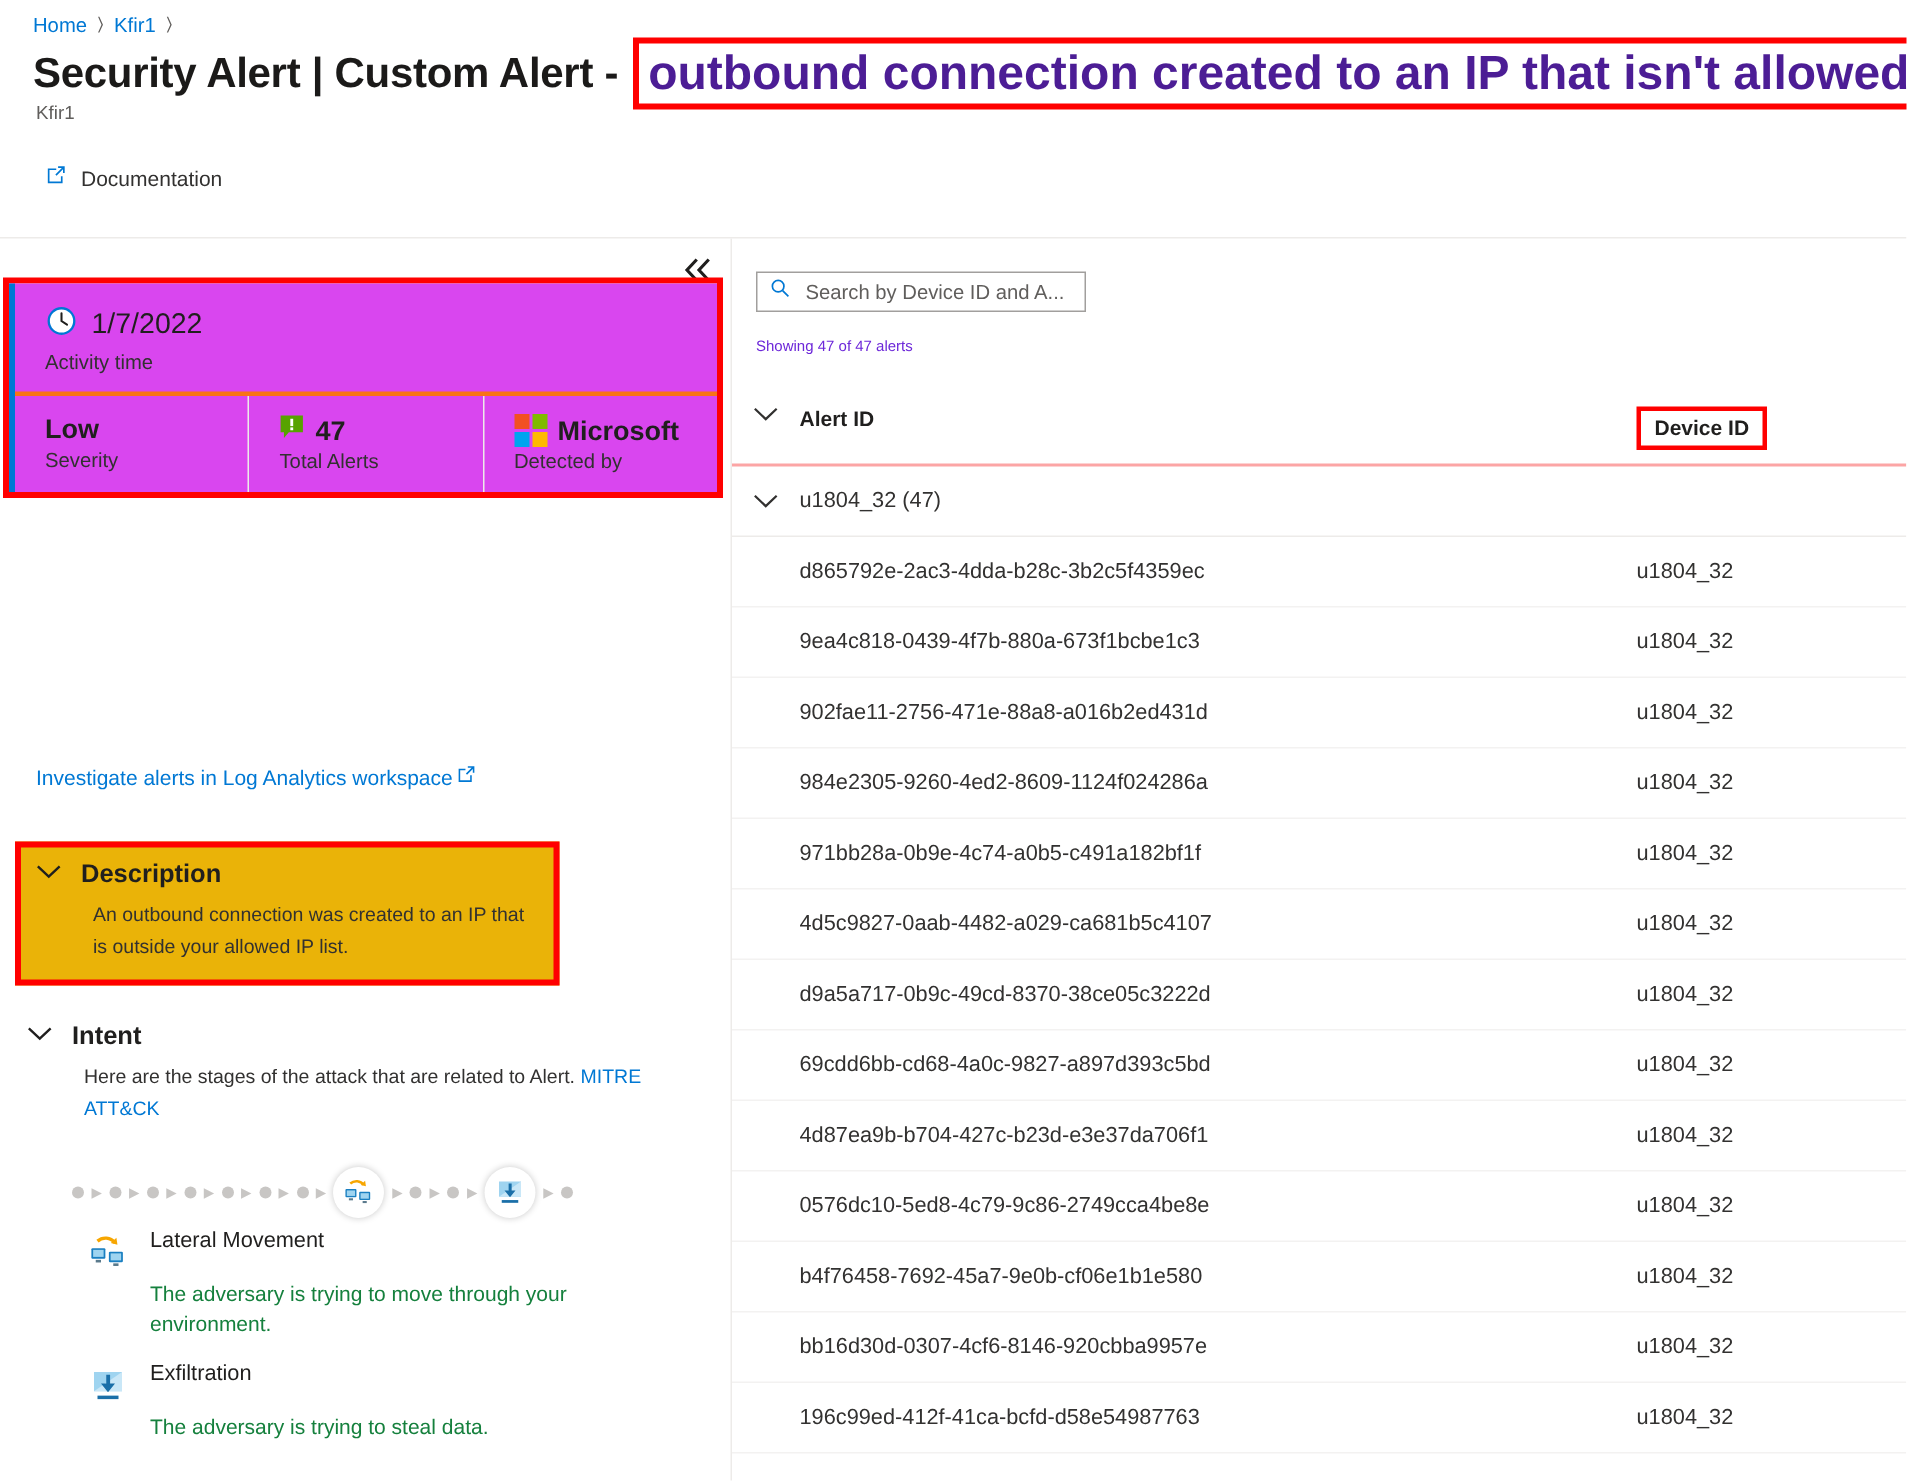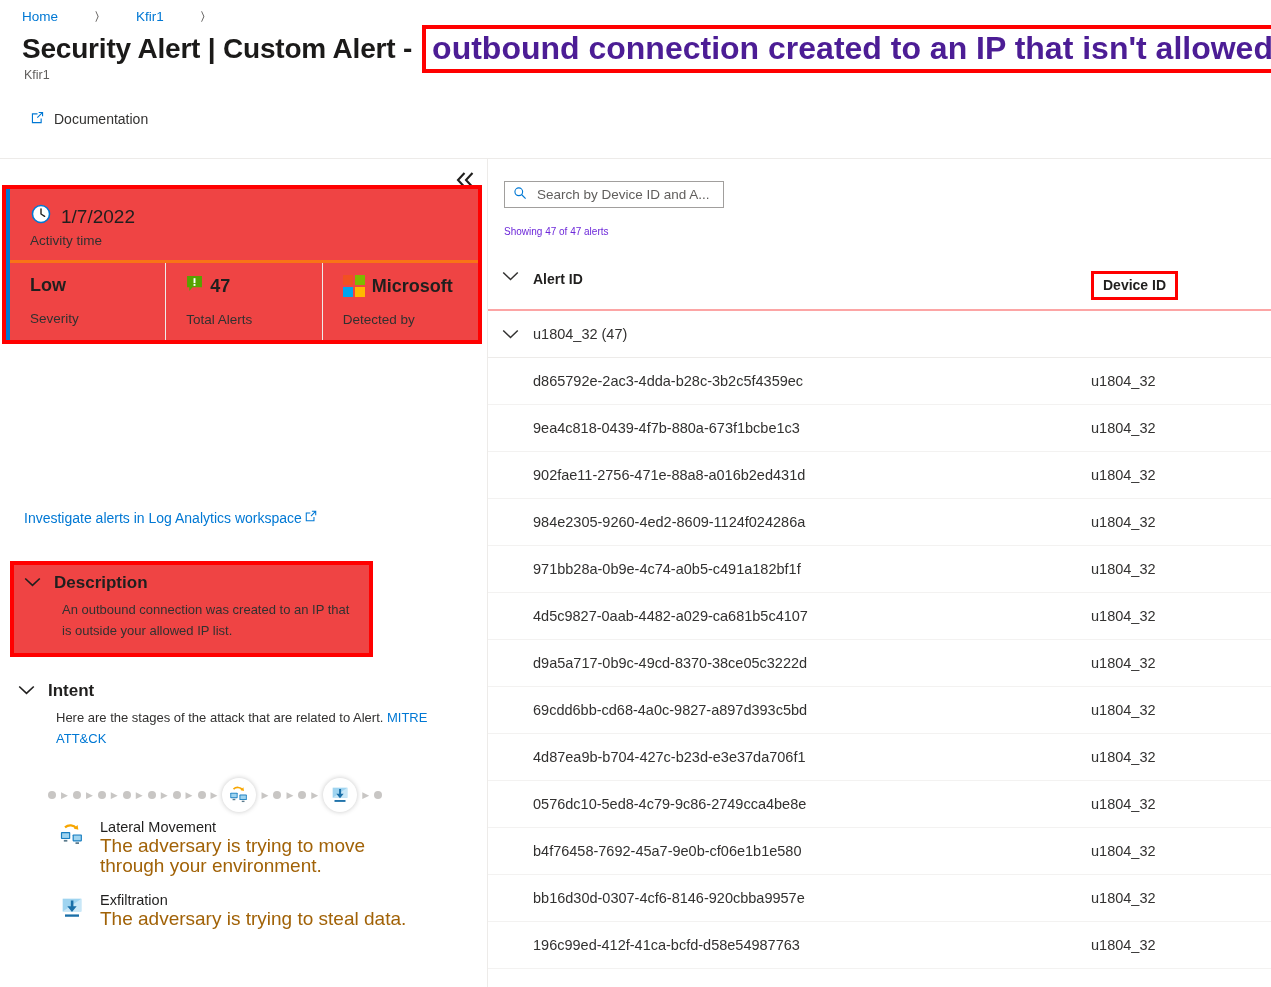--- a/index.html
+++ b/index.html
@@ -10,21 +10,20 @@
     font-family: "Liberation Sans", sans-serif;
     color: #323130;
     overflow: hidden;
   }
 
   
   .breadcrumb {
     display: flex; align-items: flex-start;
     padding: 9px 0 0 22px;
     font-size: 13.5px;
-    gap: 30px;
   }
   .crumb-link { color: #0078d4; cursor: pointer; }
   .crumb-sep { color: #605e5c; margin: 0 7px; font-size: 12px; }
 
   
   .title-row {
     display: flex; align-items: center;
     padding: 8px 0 0 22px;
     height: 42px;
   }
@@ -70,52 +69,52 @@
     display: flex; align-items: center; justify-content: center;
     cursor: pointer;
   }
 
   
   .card-outline {
     position: absolute; top: 26px; left: 2px;
     width: 480px; border: 4px solid #ff0000;
     background: #fff;
   }
-  .card-inner { display: flex; background: #ef4444; }
+  .card-inner { display: flex; background: #d946ef; }
   .card-accent { width: 4px; background: #0078d4; flex: none; }
   .card-body { flex: 1; }
   .card-top { padding: 14px 0 12px 20px; }
   .card-top-value {
     display: flex; align-items: center; gap: 9px;
     font-size: 19px; color: #201f1e;
   }
   .card-top-label { font-size: 13.5px; color: #323130; margin-top: 3px; }
   .card-cells { display: flex; border-top: 3px solid #f97316; }
   .card-cell { flex: 1; padding: 12px 0 13px 20px; }
   .card-cell + .card-cell { border-left: 1px solid #edebe9; }
   .cell-value {
     display: flex; align-items: center; gap: 7px;
     font-size: 18px; font-weight: 700; color: #201f1e;
   }
-  .cell-label { font-size: 13.5px; color: #323130; margin-top: 15px; }
+  .cell-label { font-size: 13.5px; color: #323130; margin-top: 2px; }
 
   .ms-logo { display: grid; grid-template-columns: 10px 10px; grid-template-rows: 10px 10px; gap: 2px; }
   .ms-logo i { display: block; width: 10px; height: 10px; }
 
   
   .la-link {
     position: absolute; top: 350px; left: 24px;
     font-size: 14px; color: #0078d4; cursor: pointer;
     display: flex; align-items: center; gap: 2px;
   }
 
   
   .desc-outline {
     position: absolute; top: 402px; left: 10px;
-    width: 363px; border: 4px solid #ff0000; background: #ef4444;
+    width: 363px; border: 4px solid #ff0000; background: #eab308;
     padding: 8px 10px 12px 10px;
   }
   .sec-head { display: flex; align-items: center; gap: 13px; }
   .sec-title { font-size: 17px; font-weight: 600; color: #201f1e; }
   .sec-body {
     font-size: 13px; line-height: 21px; color: #323130;
     margin: 6px 0 0 38px; max-width: 380px;
   }
   .intent-sec { position: absolute; top: 522px; left: 18px; width: 450px; }
   .inline-link { color: #0078d4; cursor: pointer; }
@@ -132,22 +131,22 @@
     box-shadow: 0 0 5px rgba(0,0,0,0.22);
     display: flex; align-items: center; justify-content: center; flex: none;
   }
 
   
   .stages { position: absolute; top: 660px; left: 58px; width: 400px; }
   .stage-item { display: flex; gap: 12px; margin-bottom: 16px; }
   .stage-ico { width: 30px; flex: none; padding-top: 2px; }
   .stage-name { font-size: 14.5px; color: #201f1e; }
   .stage-desc {
-    font-size: 19px; line-height: 20px; color: #a16207;
-    margin-top: 1px; max-width: 310px;
+    font-size: 14px; line-height: 20px; color: #15803d;
+    margin-top: 17px; max-width: 310px;
   }
 
   
   .search-wrap { padding: 22px 0 0 16px; }
   .search-box {
     width: 220px; height: 27px; border: 1px solid #a19f9d; background: #fff;
     display: flex; align-items: center; gap: 8px; padding: 0 8px;
   }
   .search-input {
     border: none; outline: none; background: transparent;

